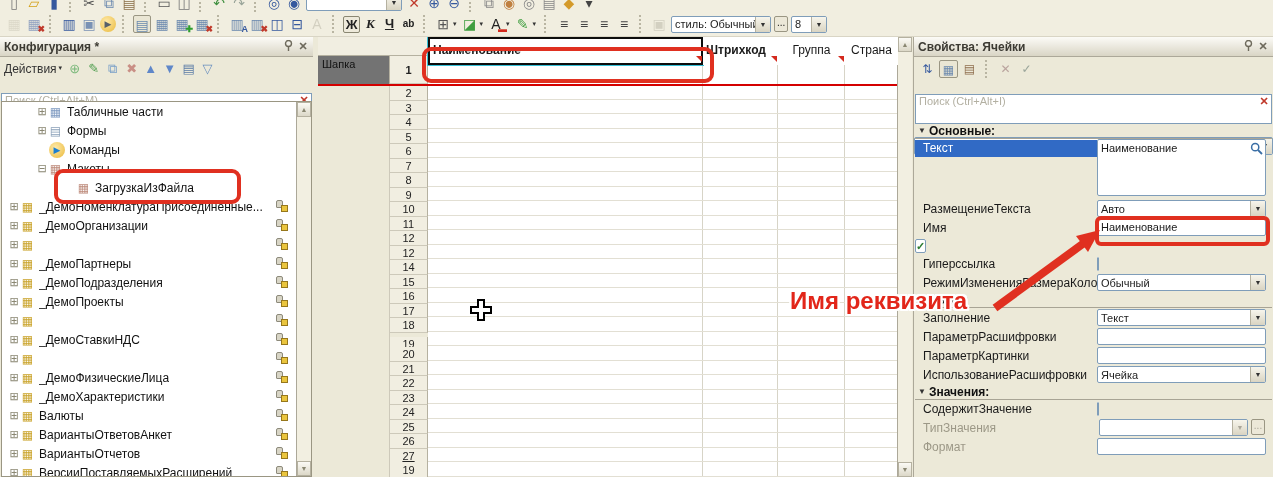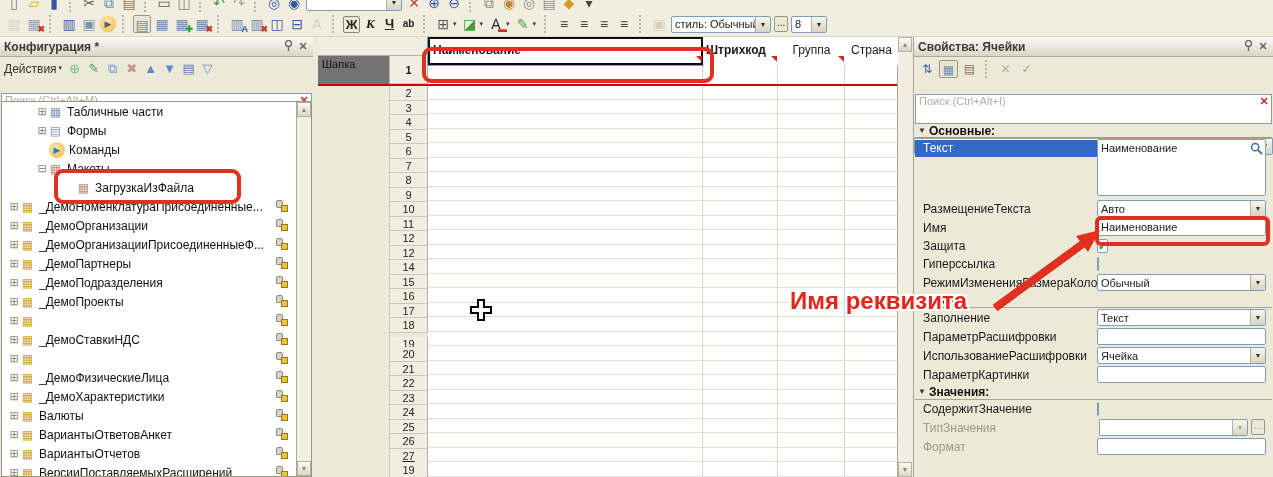--- a/index.html
+++ b/index.html
@@ -248,21 +248,20 @@
           <span class="tico " style="color: rgb(201, 162, 39);">▦</span>
           <span class="tlab">_ДемоОрганизации</span>
           <span class="badges">
             <span class="blok"></span>
             <span class="bcube"></span>
           </span>
         </div>
         <div class="titem" style="padding-left: 6px;">
           <span class="texp">⊞</span>
           <span class="tico " style="color: rgb(201, 162, 39);">▦</span>
-          <span class="tlab">_ДемоОрганизацииПрисоединенныеФ...</span>
           <span class="badges">
             <span class="blok"></span>
             <span class="bcube"></span>
           </span>
         </div>
         <div class="titem" style="padding-left: 6px;">
           <span class="texp">⊞</span>
           <span class="tico " style="color: rgb(201, 162, 39);">▦</span>
           <span class="tlab">_ДемоПартнеры</span>
           <span class="badges">
@@ -516,21 +515,20 @@
             <span class="cbtn">▼</span>
           </span></span>
       </div>
       <div class="prow">
         <span class="plabel">Имя</span>
         <span class="pval">
           <div class="tinput">Наименование</div>
         </span>
       </div>
       <div class="prow cbrow">
-        <span class="plabel">Защита</span>
         <span class="pval"><span class="cbx">✓</span></span>
       </div>
       <div class="prow cbrow">
         <span class="plabel">Гиперссылка</span>
         <span class="pval"><span class="cbx"></span></span>
       </div>
       <div class="prow">
         <span class="plabel">РежимИзмененияРазмераКолонки</span>
         <span class="pval"><span class="combo wfull">
             <span class="cval">Обычный</span>
@@ -548,31 +546,31 @@
             <span class="cbtn">▼</span>
           </span></span>
       </div>
       <div class="prow">
         <span class="plabel">ПараметрРасшифровки</span>
         <span class="pval">
           <div class="tinput"></div>
         </span>
       </div>
       <div class="prow">
+        <span class="plabel">ПараметрКартинки</span>
+        <span class="pval">
+          <div class="tinput"></div>
+        </span>
+      </div>
+      <div class="prow">
         <span class="plabel">ИспользованиеРасшифровки</span>
         <span class="pval"><span class="combo wfull">
             <span class="cval">Ячейка</span>
             <span class="cbtn">▼</span>
           </span></span>
-      </div>
-      <div class="prow">
-        <span class="plabel">ПараметрКартинки</span>
-        <span class="pval">
-          <div class="tinput"></div>
-        </span>
       </div>
       <div class="sect">
         <span class="tri8">▼</span>
         <span>Значения:</span>
       </div>
       <div class="prow cbrow">
         <span class="plabel">СодержитЗначение</span>
         <span class="pval"><span class="cbx"></span></span>
       </div>
       <div class="prow disabled">

